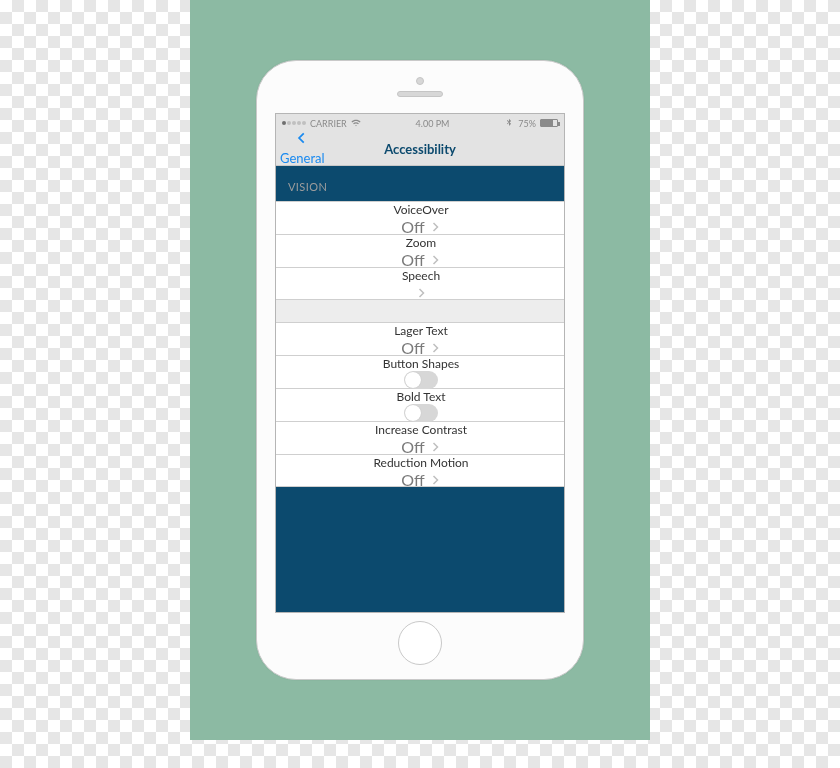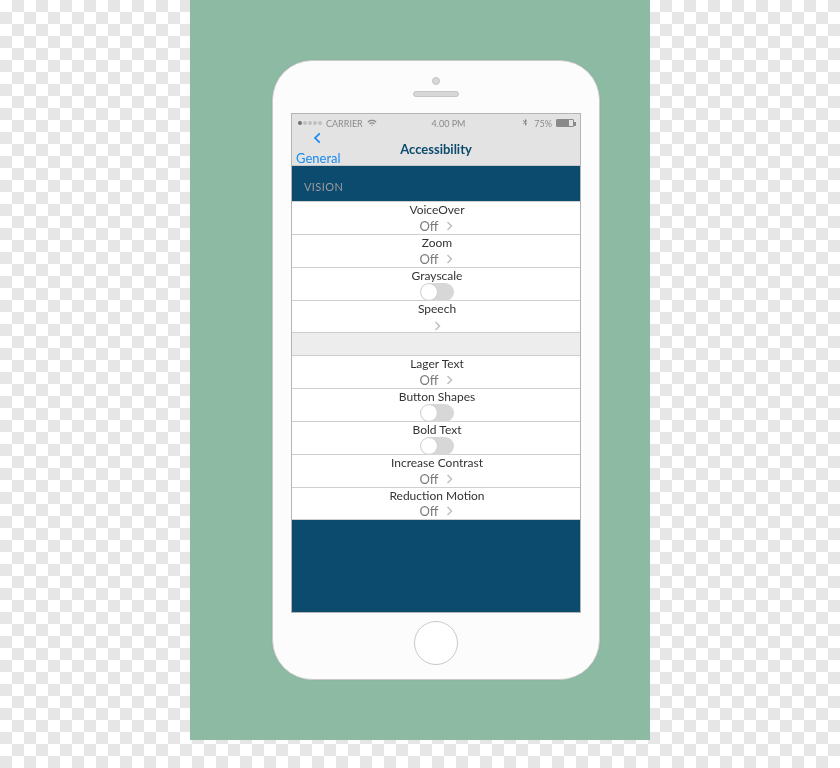--- a/index.html
+++ b/index.html
@@ -25,21 +25,21 @@
   .green-bg {
     position: absolute;
     left: 190px;
     top: 0;
     width: 460px;
     height: 740px;
     background: #8cbaa3;
   }
   .phone {
     position: absolute;
-    left: 272px;
+    left: 256px;
     top: 60px;
     width: 328px;
     height: 620px;
     background: #fcfcfc;
     border: 1px solid #c9c9c9;
     border-radius: 40px;
     box-shadow: 0 0 0 1px rgba(0,0,0,0.02);
   }
   .earpiece {
     position: absolute;
@@ -165,21 +165,21 @@
     color: #333;
     justify-content: space-between;
     flex-direction: column;
   }
   .row:last-child { border-bottom: 1px solid #cfcfcf; }
   .group .row + .row { }
   .group { }
   .row .right {
     display: flex; align-items: center; gap: 4px;
   }
-  .value { font-size: 13px; color: #7a7a7a; }
+  .value { font-size: 16px; color: #7a7a7a; }
   .chevron { color: #bfbfbf; }
   .chevron svg { width: 12px; height: 12px; display:block; }
   .toggle {
     width: 34px; height: 18px;
     background: #d7d7d7;
     border-radius: 9px;
     position: relative;
   }
   .toggle .knob {
     position: absolute;
@@ -273,28 +273,20 @@
             <span class="value">Off</span>
             <span class="chevron">
                 <svg viewBox="0 0 24 24" fill="none" stroke="#bfbfbf" stroke-width="3">
                   <polyline points="9 4 17 12 9 20"></polyline>
                 </svg>
               </span>
           </span>
         </div>
 
 
-        <div class="row">
-          <span>Grayscale</span>
-          <span class="right">
-            <span class="toggle">
-                <span class="knob"></span>
-              </span>
-          </span>
-        </div>
 
         <div class="row" style="border-bottom:1px solid #cfcfcf;">
           <span>Speech</span>
           <span class="right">
             <span class="chevron">
                 <svg viewBox="0 0 24 24" fill="none" stroke="#bfbfbf" stroke-width="3">
                   <polyline points="9 4 17 12 9 20"></polyline>
                 </svg>
               </span>
           </span>

